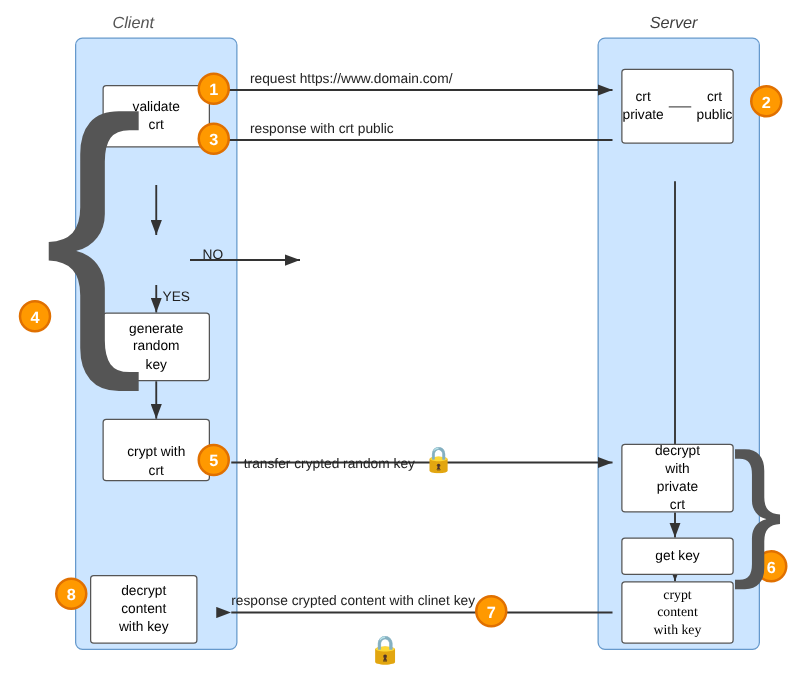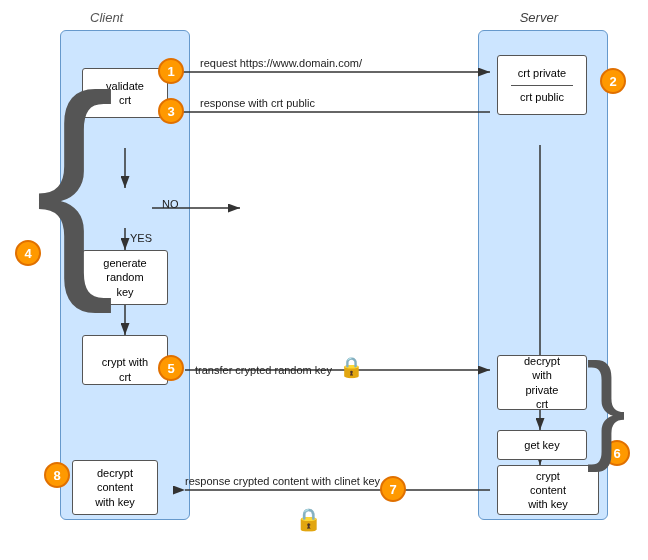--- a/index.html
+++ b/index.html
@@ -194,35 +194,35 @@
   </div>
 
   <div class="flow-box" style="left:82px; top:335px; width:86px; height:50px;align-items:flex-end;">
     <span>crypt with<br>crt</span>
   </div>
 
   <div class="flow-box" style="left:72px; top:460px; width:86px; height:55px;">
     <span style="white-space:pre-line;">decrypt<br>content<br>with key</span>
   </div>
 
-  <div class="flow-box" style="left:497px; top:55px; width:90px; height:60px; flex-direction:column; gap:4px;">
+  <div class="flow-box" style="left:497px; top:55px; width:90px; height:60px; flex-direction:row; gap:4px;">
     <span>crt private</span>
     <div style="width:70%; height:1px; background:#555;"></div>
     <span>crt public</span>
   </div>
 
   <div class="flow-box" style="left:497px; top:355px; width:90px; height:55px;">
     <span style="white-space:pre-line;">decrypt<br>with<br>private<br>crt</span>
   </div>
 
   <div class="flow-box" style="left:497px; top:430px; width:90px; height:30px;">
     <span>get key</span>
   </div>
 
-  <div class="flow-box" style="left:497px; top:465px; width:102px; height:50px;">
+  <div class="flow-box" style="left:497px; top:465px; width:90px; height:50px;font-family:Liberation Serif, serif;">
     <span style="white-space:pre-line;">crypt<br>content<br>with key</span>
   </div>
 
   <div class="arrow-label" style="left:200px; top:57px;">
     <span>request https://www.domain.com/</span>
   </div>
 
   <div class="arrow-label" style="left:200px; top:97px;">
     <span>response with crt public</span>
   </div>

